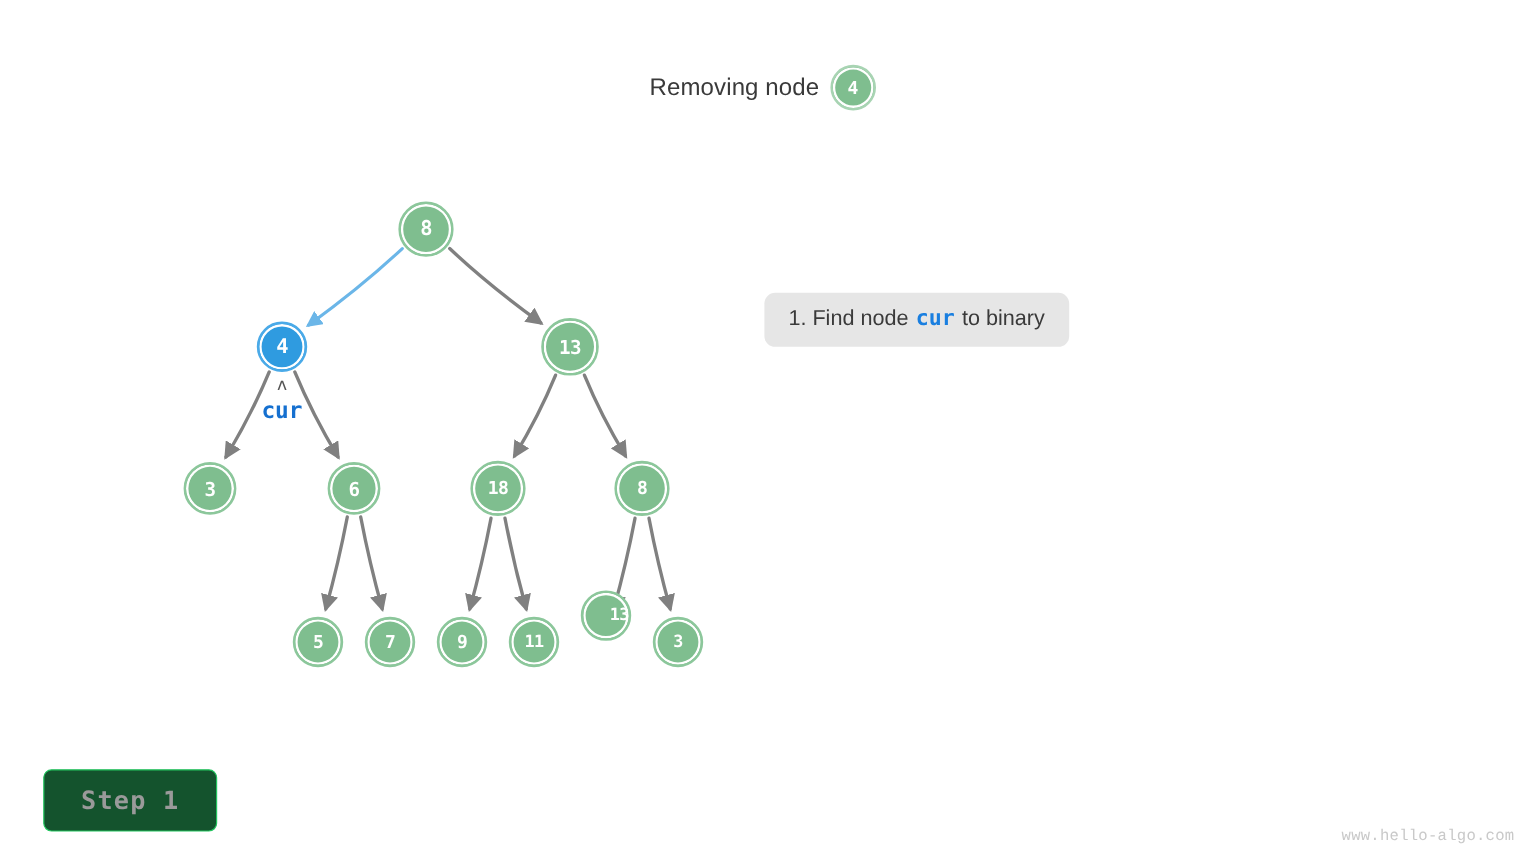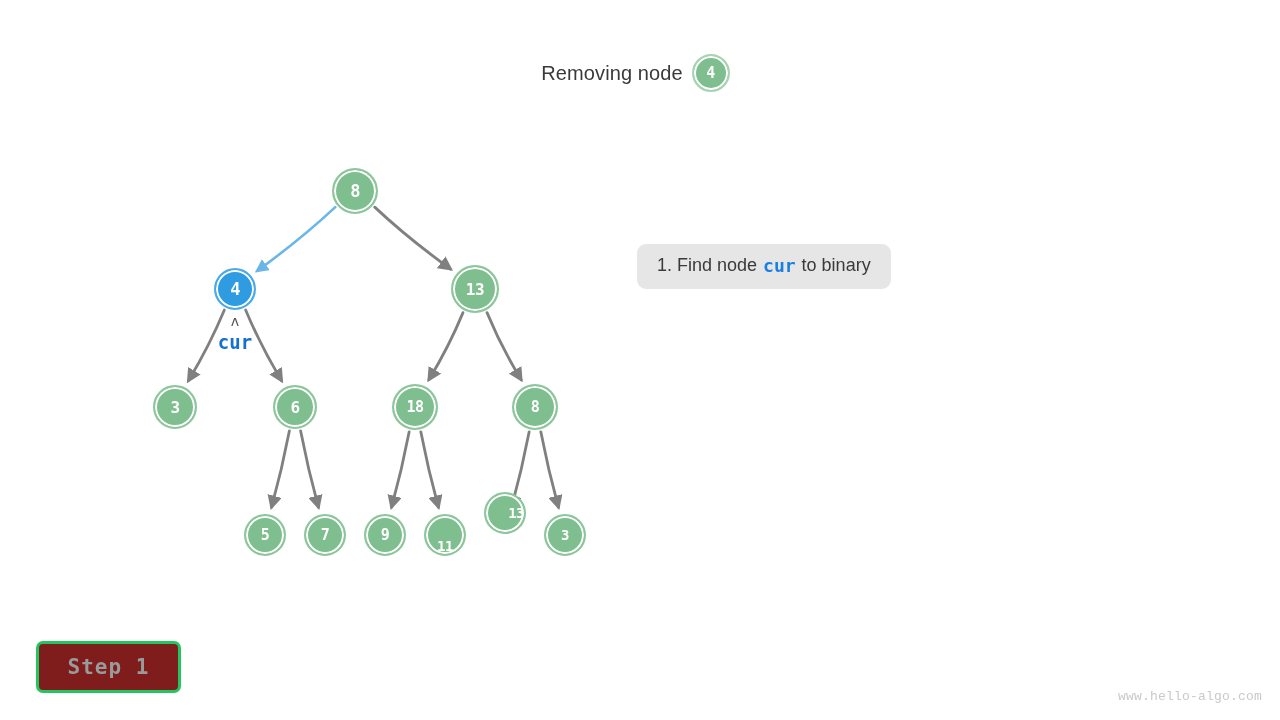--- a/index.html
+++ b/index.html
@@ -128,23 +128,23 @@
     padding: 0 1px;
   }
 
   
   #step-badge {
     position: absolute;
     left: 36px;
     top: 641px;
     width: 145px;
     height: 52px;
-    border: 3px solid #22c55e;
+    border: 1px solid #22c55e;
     border-radius: 7px;
-    background: #7f1d1d;
+    background: #14532d;
     display: flex;
     align-items: center;
     justify-content: center;
     font-family: "DejaVu Sans Mono", monospace;
     font-size: 21px;
     font-weight: 700;
     color: #9a9a9a;
     letter-spacing: 1px;
     box-sizing: border-box;
   }
@@ -217,21 +217,21 @@
     </div>
     <div class="tree-node green" style="left: 244px; top: 514px; width: 42px; height: 42px; font-size: 15px;">
       <span>5</span>
     </div>
     <div class="tree-node green" style="left: 304px; top: 514px; width: 42px; height: 42px; font-size: 15px;">
       <span>7</span>
     </div>
     <div class="tree-node green" style="left: 364px; top: 514px; width: 42px; height: 42px; font-size: 15px;">
       <span>9</span>
     </div>
-    <div class="tree-node green" style="left: 424px; top: 514px; width: 42px; height: 42px; font-size: 14px; align-items: flex-end;">
+    <div class="tree-node green" style="left: 424px; top: 514px; width: 42px; height: 42px; font-size: 14px;">
       <span>11</span>
     </div>
     <div class="tree-node green" style="left: 484px; top: 492px; width: 42px; height: 42px; font-size: 14px; justify-content: flex-end;">
       <span>13</span>
     </div>
     <div class="tree-node green" style="left: 544px; top: 514px; width: 42px; height: 42px; font-size: 14px;">
       <span>3</span>
     </div>
   </div>
 

